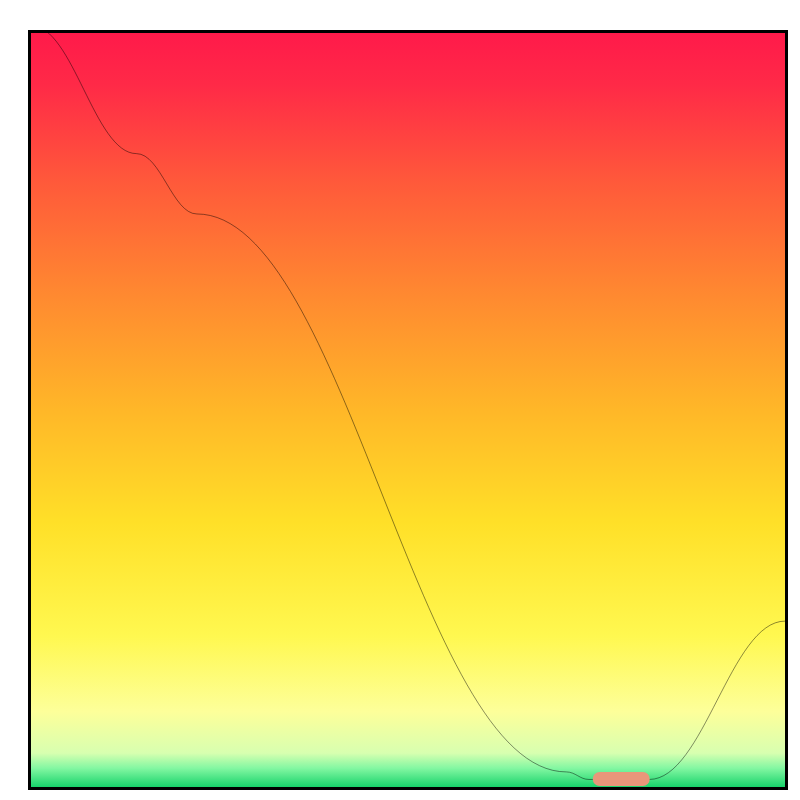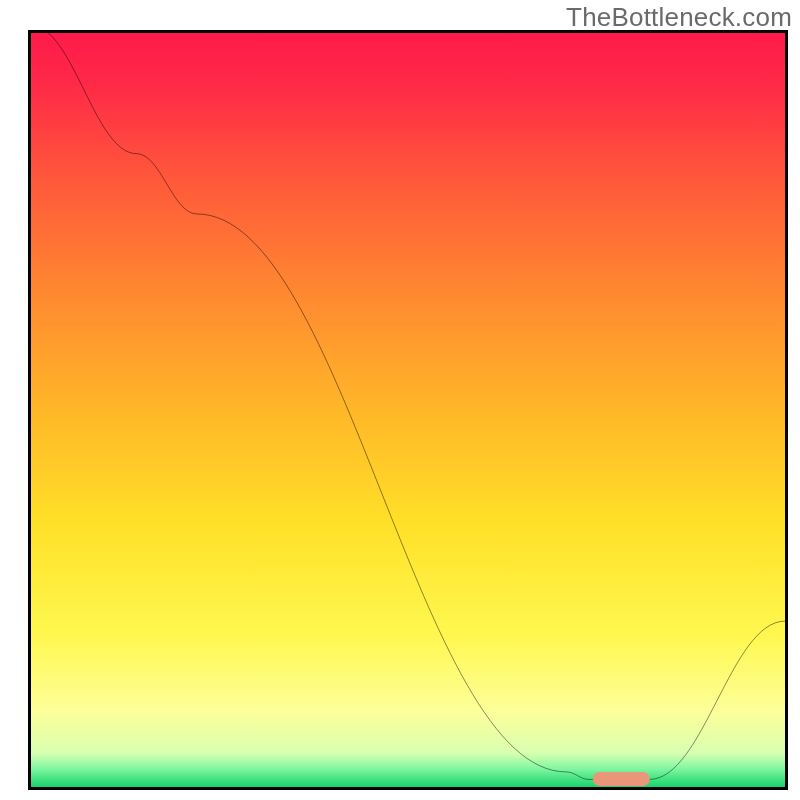--- a/index.html
+++ b/index.html
@@ -45,21 +45,20 @@
     border-radius: 7px;
     background: #e9967a; 
     transform: translate(-50%, 50%);
   }
 </style>
 </head>
 <body>
 
 <div class="frame">
 
-  <div class="watermark">TheBottleneck.com</div>
 
   <div class="plot-outer">
 
     <svg viewBox="0 0 100 100" preserveAspectRatio="none">
       <defs>
         <linearGradient id="bg-grad" x1="0" y1="0" x2="0" y2="1">
 
         <stop offset="0%" stop-color="#ff1a4a"></stop>
             <stop offset="7.000000000000001%" stop-color="#ff2a47"></stop>
             <stop offset="20%" stop-color="#ff5a3a"></stop>

